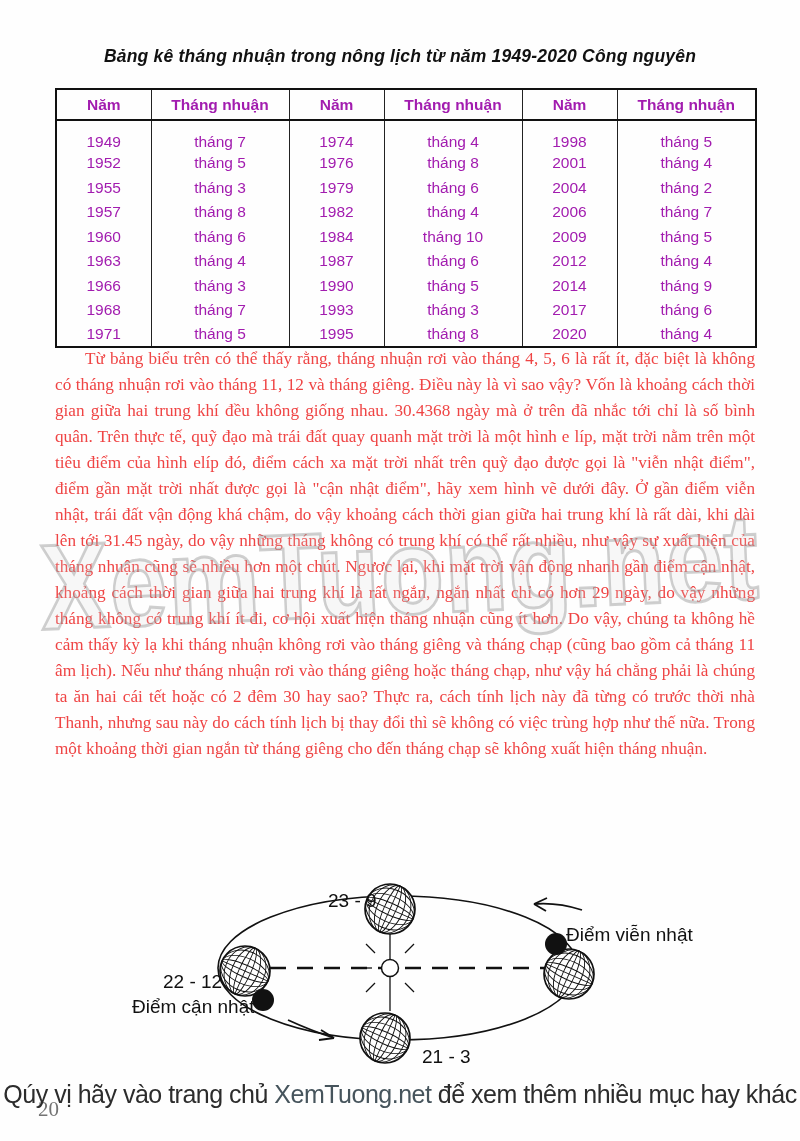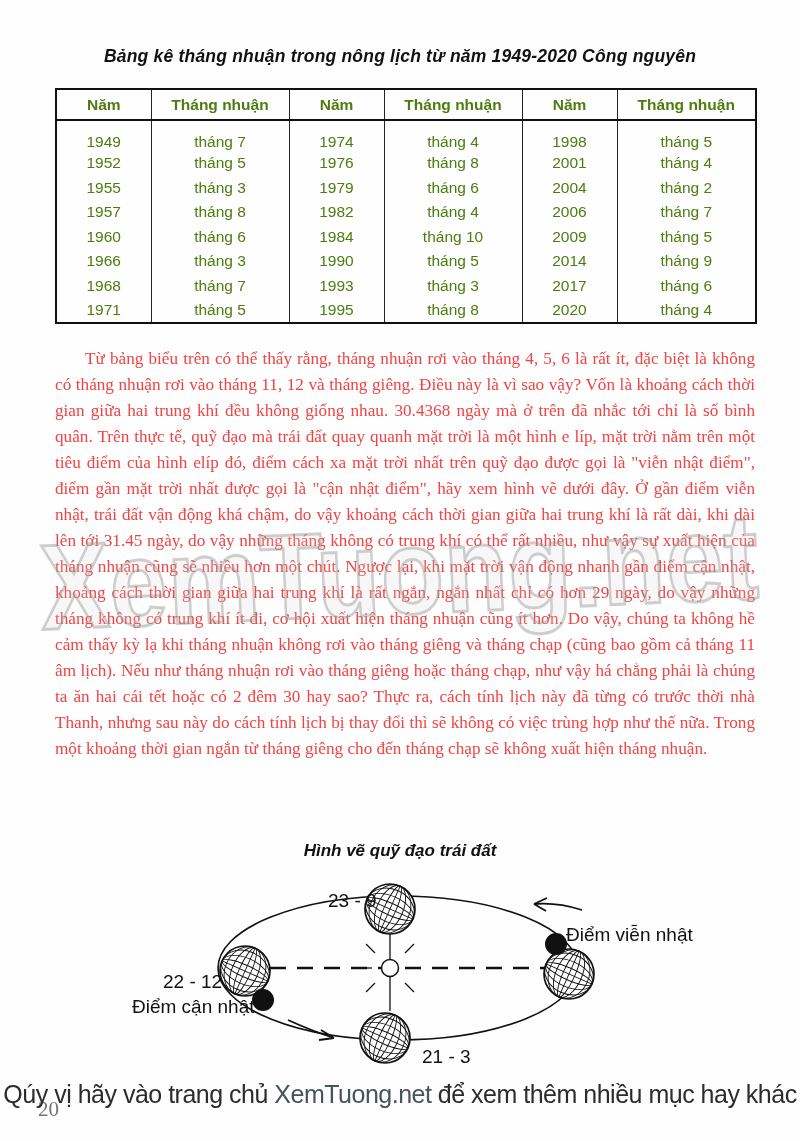--- a/index.html
+++ b/index.html
@@ -15,21 +15,21 @@
     text-align:center; font-family:"Liberation Sans", sans-serif;
     font-size:17.5px; font-weight:bold; font-style:italic; color:#111;
     letter-spacing:0.2px;
   }
 
   
   table.leap {
     position:absolute; left:55px; top:88px; width:700px;
     border-collapse:collapse; table-layout:fixed;
     border:2px solid #111;
-    font-family:"Liberation Sans", sans-serif; font-size:15.5px; color:#4d7c0f;
+    font-family:"Liberation Sans", sans-serif; font-size:15.5px; color:#a21caf;
   }
   table.leap th {
     height:31px; font-weight:bold; text-align:center;
     border-bottom:2px solid #111; border-left:1px solid #222;
   }
   table.leap td {
     height:24.5px; text-align:center; border-left:1px solid #222;
     font-weight:normal;
   }
   table.leap th:first-child, table.leap td:first-child { border-left:none; }
@@ -147,20 +147,28 @@
         </tr>
         <tr>
           <td>1960</td>
           <td>tháng 6</td>
           <td>1984</td>
           <td>tháng 10</td>
           <td>2009</td>
           <td>tháng 5</td>
         </tr>
         <tr>
+          <td>1963</td>
+          <td>tháng 4</td>
+          <td>1987</td>
+          <td>tháng 6</td>
+          <td>2012</td>
+          <td>tháng 4</td>
+        </tr>
+        <tr>
           <td>1966</td>
           <td>tháng 3</td>
           <td>1990</td>
           <td>tháng 5</td>
           <td>2014</td>
           <td>tháng 9</td>
         </tr>
         <tr>
           <td>1968</td>
           <td>tháng 7</td>
@@ -175,21 +183,20 @@
           <td>1995</td>
           <td>tháng 8</td>
           <td>2020</td>
           <td>tháng 4</td>
         </tr>
       </tbody>
   </table>
 
   <p class="body-text">Từ bảng biểu trên có thể thấy rằng, tháng nhuận rơi vào tháng 4, 5, 6 là rất ít, đặc biệt là không có tháng nhuận rơi vào tháng 11, 12 và tháng giêng. Điều này là vì sao vậy? Vốn là khoảng cách thời gian giữa hai trung khí đều không giống nhau. 30.4368 ngày mà ở trên đã nhắc tới chỉ là số bình quân. Trên thực tế, quỹ đạo mà trái đất quay quanh mặt trời là một hình e líp, mặt trời nằm trên một tiêu điểm của hình elíp đó, điểm cách xa mặt trời nhất trên quỹ đạo được gọi là "viễn nhật điểm", điểm gần mặt trời nhất được gọi là "cận nhật điểm", hãy xem hình vẽ dưới đây. Ở gần điểm viễn nhật, trái đất vận động khá chậm, do vậy khoảng cách thời gian giữa hai trung khí là rất dài, khi dài lên tới 31.45 ngày, do vậy những tháng không có trung khí có thể rất nhiều, như vậy sự xuất hiện của tháng nhuận cũng sẽ nhiều hơn một chút. Ngược lại, khi mặt trời vận động nhanh gần điểm cận nhật, khoảng cách thời gian giữa hai trung khí là rất ngắn, ngắn nhất chỉ có hơn 29 ngày, do vậy những tháng không có trung khí ít đi, cơ hội xuất hiện tháng nhuận cũng ít hơn. Do vậy, chúng ta không hề cảm thấy kỳ lạ khi tháng nhuận không rơi vào tháng giêng và tháng chạp (cũng bao gồm cả tháng 11 âm lịch). Nếu như tháng nhuận rơi vào tháng giêng hoặc tháng chạp, như vậy há chẳng phải là chúng ta ăn hai cái tết hoặc có 2 đêm 30 hay sao? Thực ra, cách tính lịch này đã từng có trước thời nhà Thanh, nhưng sau này do cách tính lịch bị thay đổi thì sẽ không có việc trùng hợp như thế nữa. Trong một khoảng thời gian ngắn từ tháng giêng cho đến tháng chạp sẽ không xuất hiện tháng nhuận.</p>
 
-  <div class="fig-caption">Hình vẽ quỹ đạo trái đất</div>
 
   <div class="diagram">
     <svg width="700" height="215" viewBox="0 0 700 215">
       <defs>
         <g id="globe">
           <circle r="25" fill="#fff" stroke="#111" stroke-width="1.7"></circle>
           <g stroke="#111" stroke-width="0.9" fill="none" transform="rotate(24)">
             <ellipse rx="25" ry="6"></ellipse>
               <ellipse rx="25" ry="13"></ellipse>
               <ellipse rx="25" ry="20"></ellipse>

